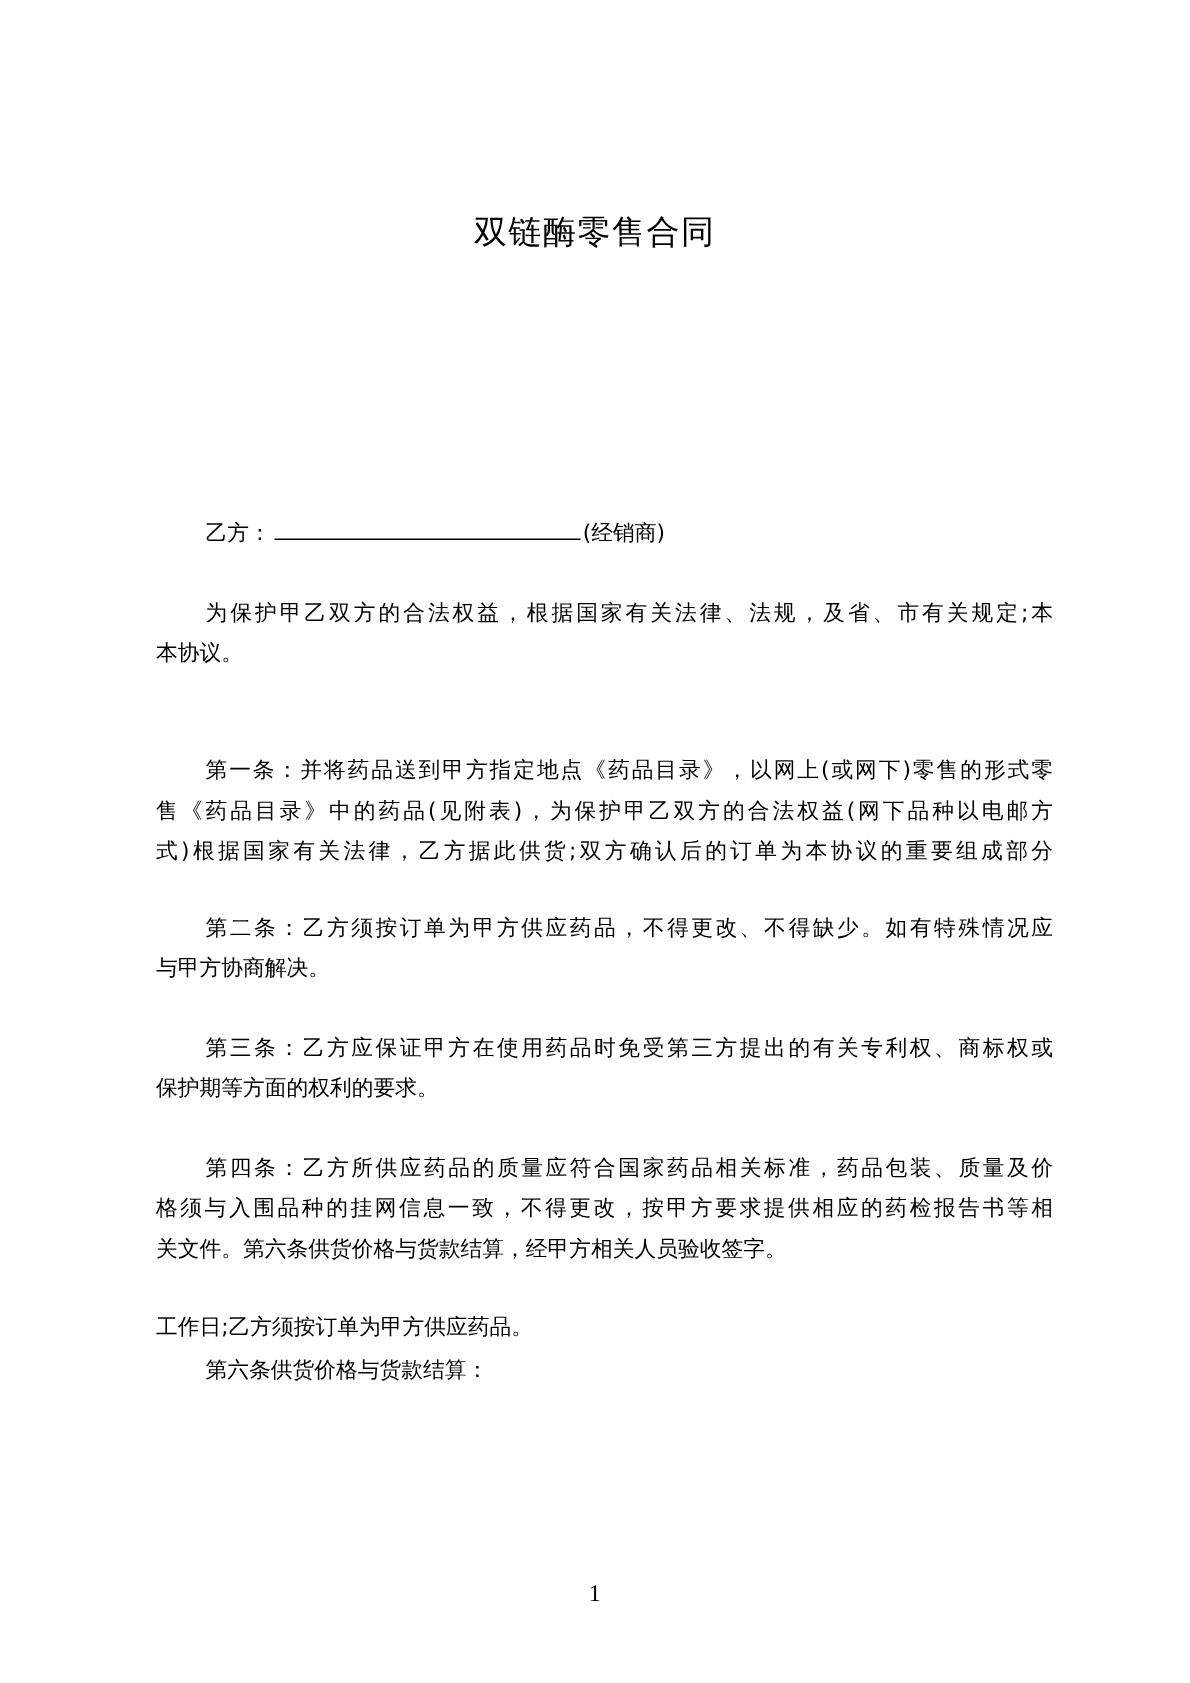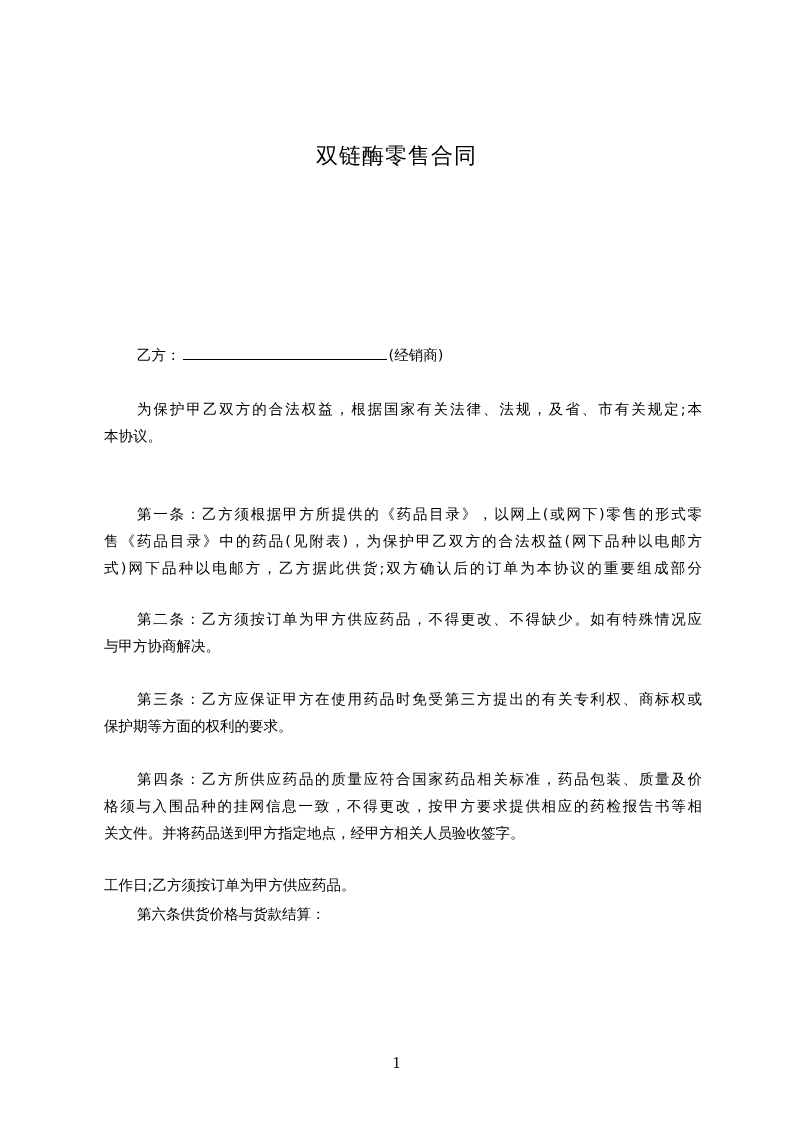--- a/index.html
+++ b/index.html
@@ -88,39 +88,39 @@
   <div class="party" style="top:344px;">
     <span>乙方：</span><span class="blank" style="width:204px;"></span><span>(经销商)</span>
   </div>
 
   <div class="para" style="top:396px;">
     <span class="line indent">为保护甲乙双方的合法权益，根据国家有关法律、法规，及省、市有关规定;本</span>
     <span class="line last">本协议。</span>
   </div>
 
   <div class="para" style="top:501px;">
-    <span class="line indent">第一条：乙方须根据甲方所提供的《药品目录》，以网上(或网下)零售的形式零</span>
+    <span class="line indent">第一条：并将药品送到甲方指定地点《药品目录》，以网上(或网下)零售的形式零</span>
     <span class="line">售《药品目录》中的药品(见附表)，为保护甲乙双方的合法权益(网下品种以电邮方</span>
-    <span class="line">式)网下品种以电邮方，乙方据此供货;双方确认后的订单为本协议的重要组成部分</span>
+    <span class="line">式)根据国家有关法律，乙方据此供货;双方确认后的订单为本协议的重要组成部分</span>
   </div>
 
   <div class="para" style="top:606px;">
     <span class="line indent">第二条：乙方须按订单为甲方供应药品，不得更改、不得缺少。如有特殊情况应</span>
     <span class="line last">与甲方协商解决。</span>
   </div>
 
   <div class="para" style="top:686px;">
     <span class="line indent">第三条：乙方应保证甲方在使用药品时免受第三方提出的有关专利权、商标权或</span>
     <span class="line last">保护期等方面的权利的要求。</span>
   </div>
 
   <div class="para" style="top:766px;">
     <span class="line indent">第四条：乙方所供应药品的质量应符合国家药品相关标准，药品包装、质量及价</span>
     <span class="line">格须与入围品种的挂网信息一致，不得更改，按甲方要求提供相应的药检报告书等相</span>
-    <span class="line last">关文件。并将药品送到甲方指定地点，经甲方相关人员验收签字。</span>
+    <span class="line last">关文件。第六条供货价格与货款结算，经甲方相关人员验收签字。</span>
   </div>
 
   <div class="para" style="top:872px;">
     <span class="line last">工作日;乙方须按订单为甲方供应药品。</span>
   </div>
 
   <div class="para" style="top:901px;">
     <span class="line indent last">第六条供货价格与货款结算：</span>
   </div>
 

